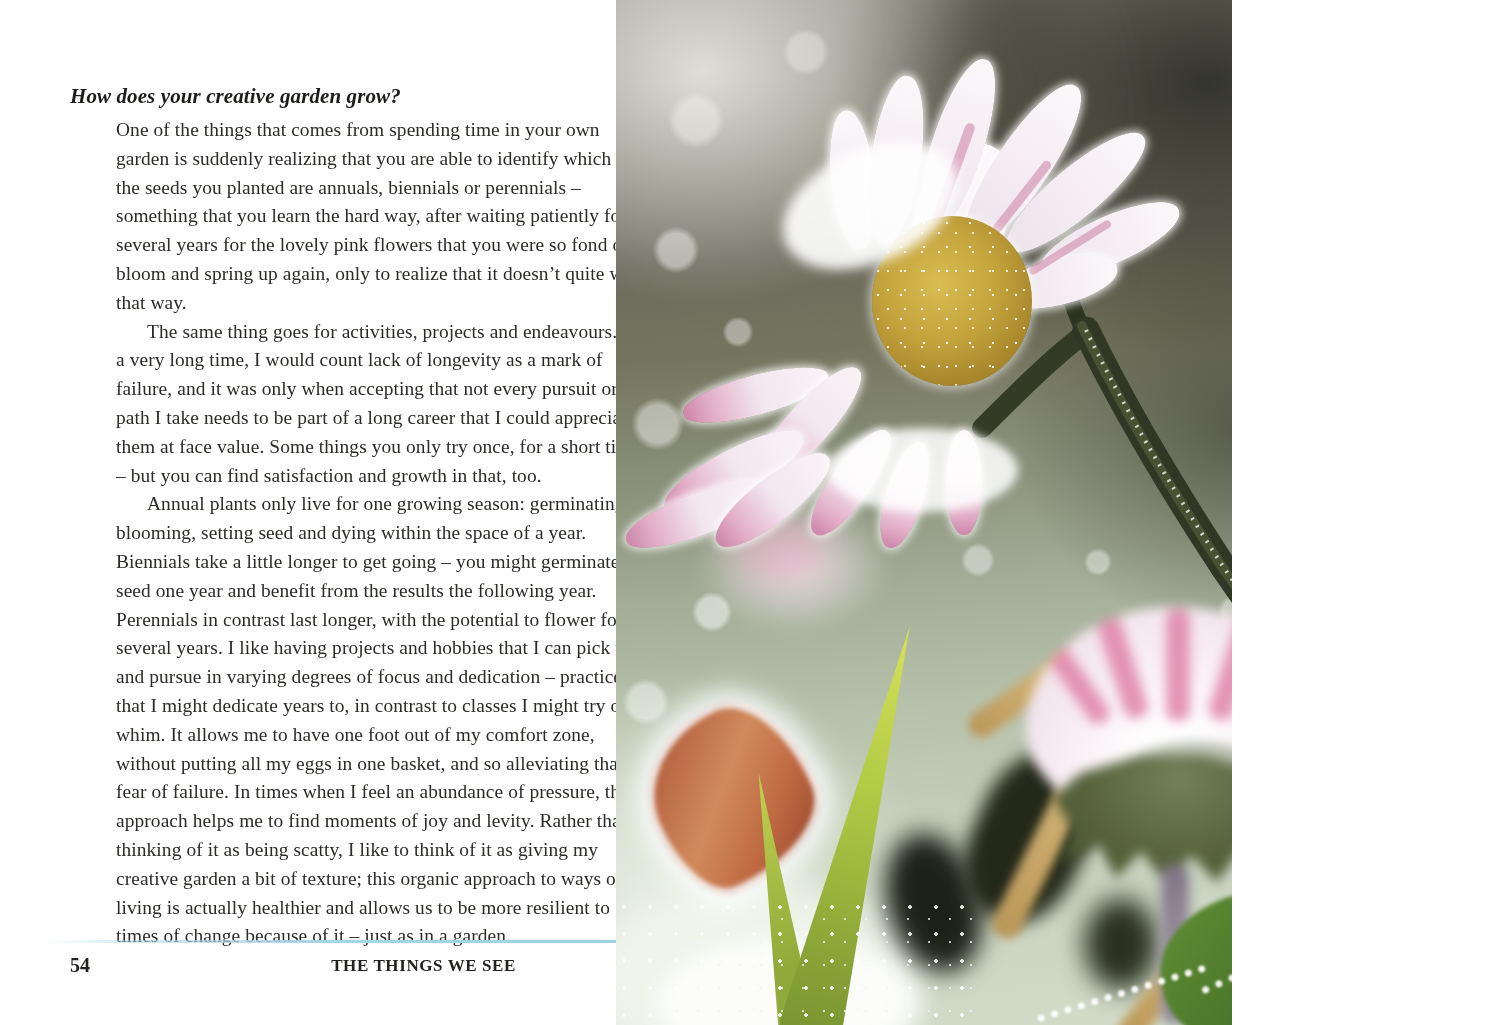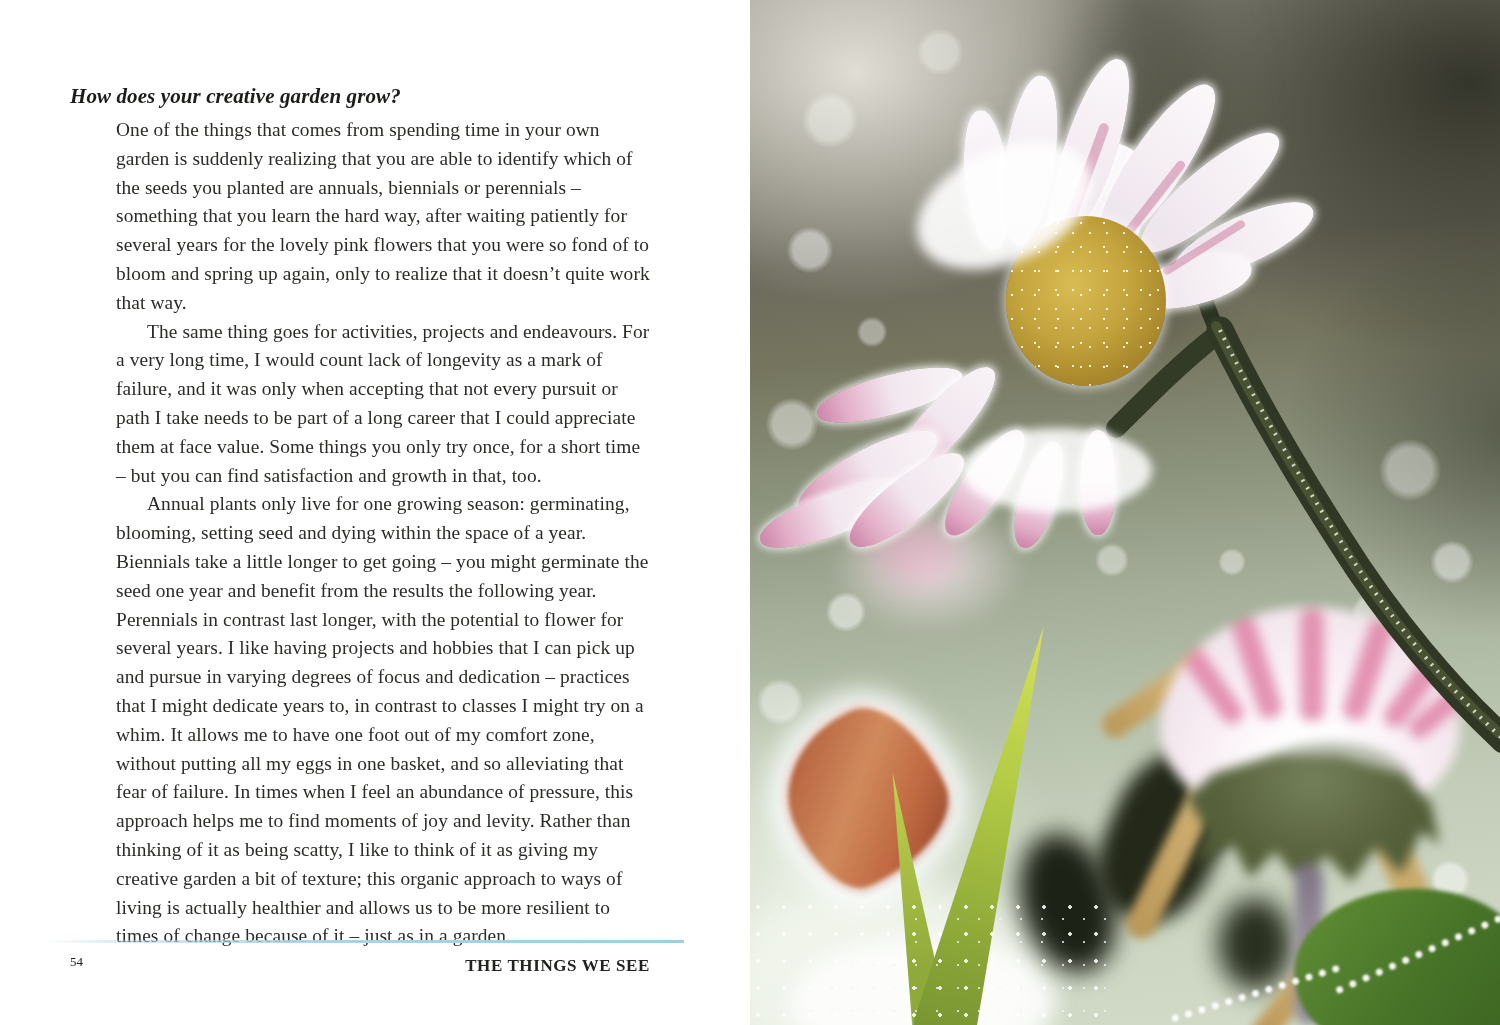--- a/index.html
+++ b/index.html
@@ -1,36 +1,36 @@
 <!DOCTYPE html>
 <html><head>
 <meta charset="utf-8">
 <style>
   * { box-sizing: border-box; margin: 0; padding: 0; }
   html, body { width: 1500px; height: 1025px; overflow: hidden; background: #fff; }
-  .spread { display: flex; width: 1500px; height: 1025px; font-family: "Liberation Serif", "DejaVu Serif", serif; }
+  .spread { display: flex; width: 1232px; height: 1025px; font-family: "Liberation Serif", "DejaVu Serif", serif; }
 
   
   .page-left { position: relative; width: 750px; height: 1025px; background: #ffffff; }
   .text-block { position: absolute; left: 70px; top: 84px; width: 582px; color: #262623; }
   .text-block h2 {
     font-size: 21px; font-weight: bold; font-style: italic;
     color: #1c1c1a; margin-bottom: 7px; letter-spacing: 0.1px;
   }
   .text-block p {
     font-size: 19.4px; line-height: 28.8px; text-align: left;
     color: #2b2b28; letter-spacing: 0.1px; margin-left: 46px;
   }
   .text-block p.indent { text-indent: 31px; }
   .footer-rule {
     position: absolute; left: 44px; top: 940px; width: 640px; height: 3px;
     background: linear-gradient(to right, rgba(169,212,228,0) 0%, rgba(169,212,228,0.45) 12%, #a9d4e4 45%, #9dcfe2 100%);
   }
   .footer-pagenum {
-    position: absolute; left: 70px; top: 954px; font-size: 13px; font-weight: normal; color: #222220;
+    position: absolute; left: 70px; top: 954px; font-size: 20px; font-weight: bold; color: #222220;
   }
   .footer-title {
     position: absolute; right: 100px; top: 956px; font-size: 17px; font-weight: bold;
     letter-spacing: 0.6px; color: #222220;
   }
 
   
   .photo {
     position: relative; width: 750px; height: 1025px; overflow: hidden;
     background: linear-gradient(176deg,

